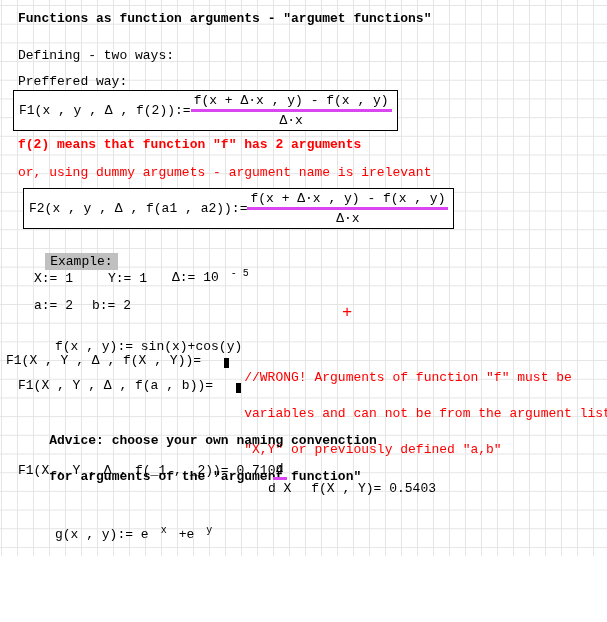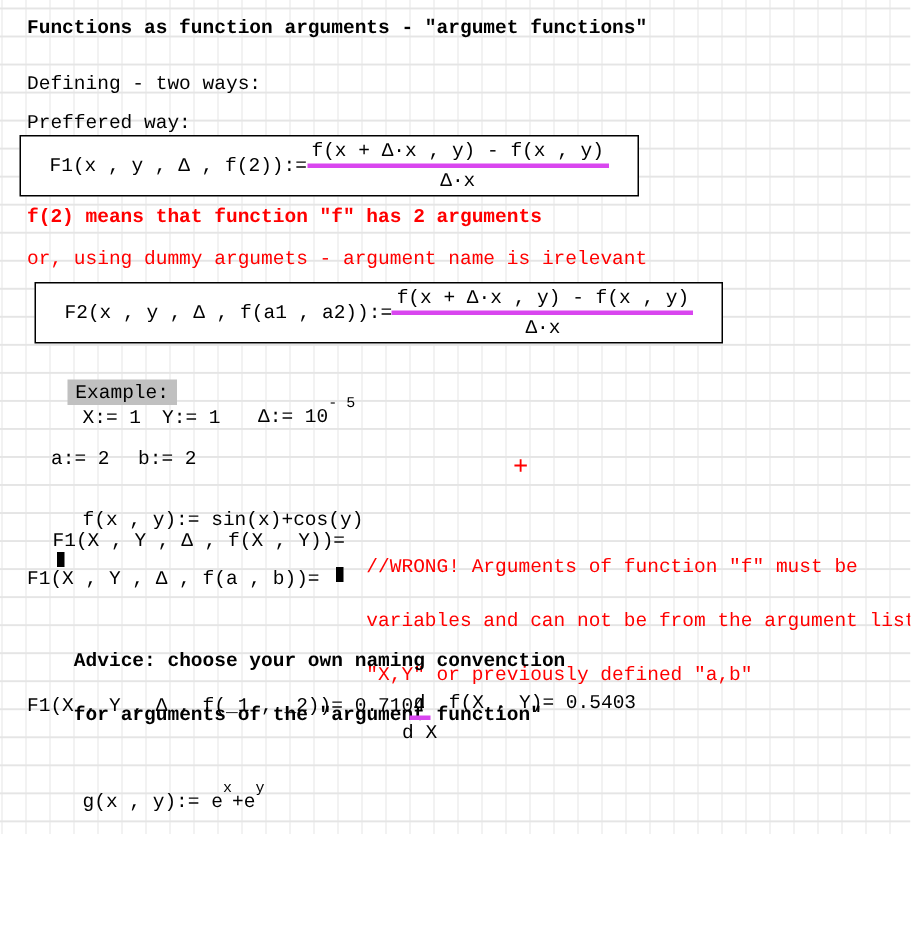--- a/index.html
+++ b/index.html
@@ -12,22 +12,22 @@
     background-size:16px 18.7px;
     background-position:1px 5px;
     font-family:"Liberation Mono","DejaVu Sans Mono",monospace;
     font-size:13px;color:#000;
   }
   .t{position:absolute;white-space:pre;line-height:18px;}
   .bold{font-weight:bold;}
   .red{color:#ff0000;}
   .hl{background:#c0c0c0;padding:1px 5px;}
   .mathbox{position:absolute;border:1px solid #000;background:#fff;
-    padding:2px 19px;display:flex;align-items:center;white-space:pre;}
-  .mathline{position:absolute;display:flex;align-items:flex-start;white-space:pre;}
+    padding:2px 5px;display:flex;align-items:center;white-space:pre;}
+  .mathline{position:absolute;display:flex;align-items:flex-end;white-space:pre;gap:12px;}
   .frac{display:inline-flex;flex-direction:column;align-items:center;text-align:center;}
   .num{border-bottom:3px solid #d946ef;padding:0 3px 1px;}
   .den{padding-top:1px;}
   .sup{font-size:10px;position:relative;top:-6px;}
   .ph{display:inline-block;width:5px;height:10px;background:#000;margin-left:3px;}
   .cursor{position:absolute;color:#ff0000;font-size:17px;font-weight:400;line-height:14px;}
 </style>
 </head>
 <body>
 
@@ -54,33 +54,33 @@
     <span class="frac">
       <span class="num">f(x + Δ·x , y) - f(x , y)</span>
       <span class="den">Δ·x</span>
     </span>
   </div>
 
   <div class="t" style="left:14px;top:235px;">
     <span class="hl">Example:</span>
   </div>
 
-  <div class="t" style="left:34px;top:270px;margin-left:21px;">X:= 1</div>
+  <div class="t" style="left:34px;top:270px;">X:= 1</div>
   <div class="t" style="left:108px;top:270px;">Y:= 1</div>
   <div class="mathline" style="left:172px;top:270px;">
     <span>Δ:= 10</span>
     <span class="sup">- 5</span>
   </div>
   <div class="t" style="left:34px;top:297px;">a:= 2</div>
   <div class="t" style="left:92px;top:297px;">b:= 2</div>
   <div class="t" style="left:55px;top:322px;margin-top:16px;">f(x , y):= sin(x)+cos(y)</div>
 
   <div class="cursor" style="left:342px;top:306px;">+</div>
 
-  <div class="mathline" style="left:35px;top:353px;flex-direction:column;">
+  <div class="mathline" style="left:6px;top:353px;">
     <span>F1(X , Y , Δ , f(X , Y))= </span>
     <span class="ph"></span>
   </div>
   <div class="mathline" style="left:18px;top:378px;">
     <span>F1(X , Y , Δ , f(a , b))= </span>
     <span class="ph"></span>
   </div>
 
   <div class="t red" style="left:213px;top:351px;">
     <span>//WRONG! Arguments of function "f" must be</span><br>

